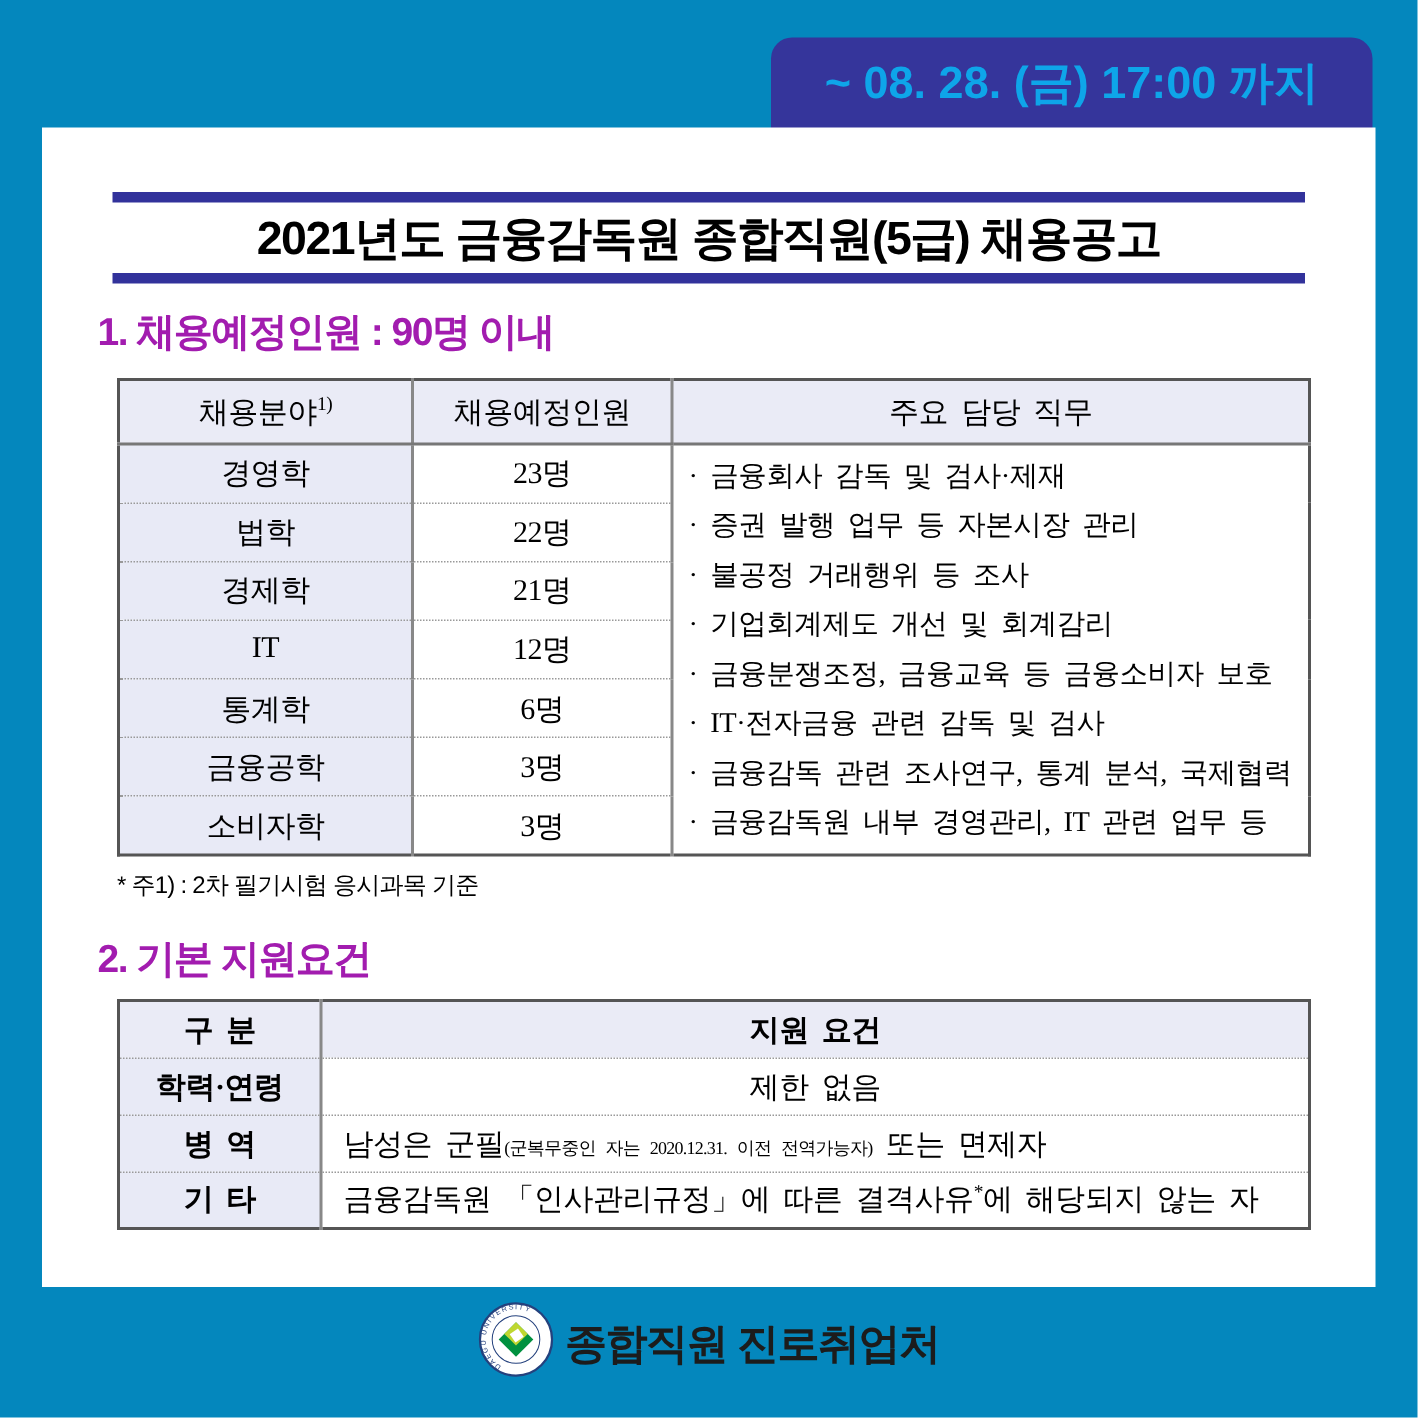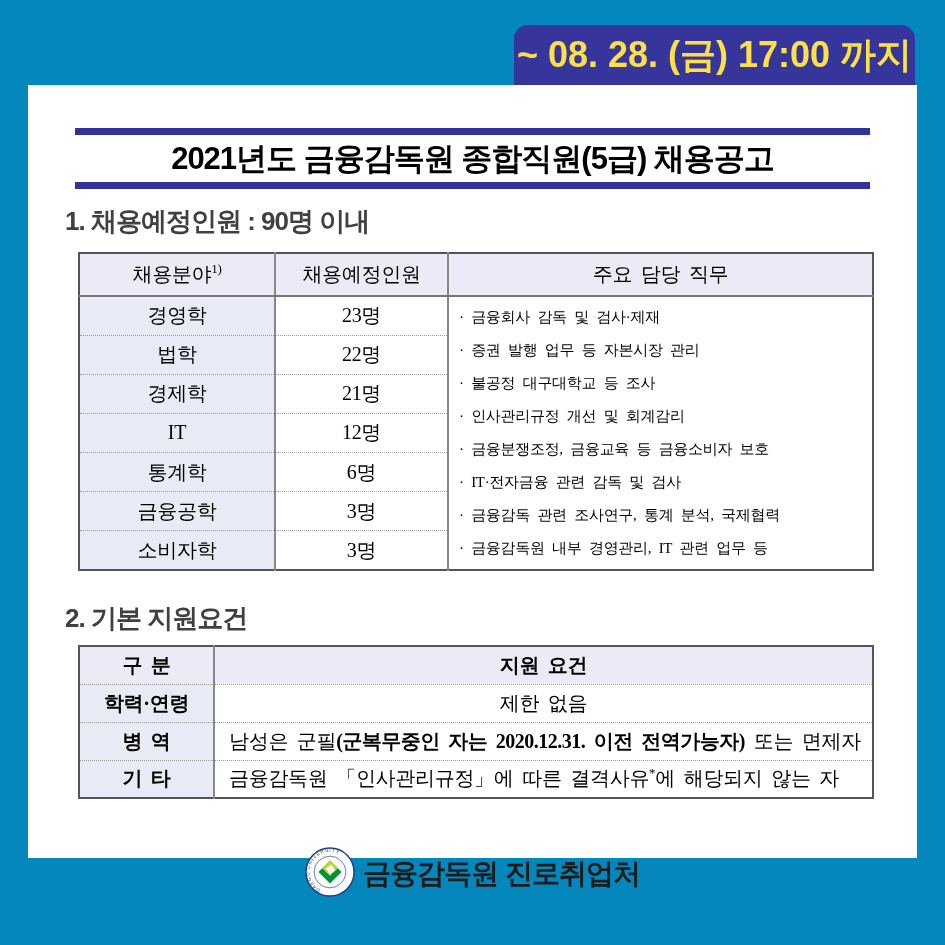--- a/index.html
+++ b/index.html
@@ -10,38 +10,38 @@
     font-family:"Liberation Sans", sans-serif;
     overflow:hidden;
   }
 
   
   .banner {
     position:absolute; left:514px; top:25px; width:401px; height:61px;
     background:#35359B; border-radius:14px 14px 0 0;
     display:flex; align-items:center; justify-content:center;
   }
-  .banner-text { color:#fde047; font-size:36px; font-weight:bold; }
+  .banner-text { color:#0ea5e9; font-size:30px; font-weight:bold; }
 
   
   .panel {
     position:absolute; left:28px; top:85px; width:889px; height:773px;
     background:#ffffff;
   }
 
   
   .title-block { margin:43px 0 0 47px; width:795px; }
   .bar { height:7px; background:#32329B; }
   .doc-title {
     height:47px; display:flex; align-items:center; justify-content:center;
     font-size:31px; font-weight:bold; color:#000; letter-spacing:-1px;
   }
 
   .h-section {
-    margin:14px 18px 0 37px; font-size:26px; font-weight:bold; color:#404040;
+    margin:14px 18px 0 37px; font-size:26px; font-weight:bold; color:#a21caf;
     letter-spacing:-1px; line-height:37px;
   }
   .h-section.second { margin-top:20px; }
 
   
   table { border-collapse:collapse; margin:12px 0 0 50px; table-layout:fixed; }
   .t1 { width:794px; margin-top:12px; }
   .t2 { width:794px; margin-top:8px; }
   th, td {
     font-family:"Liberation Serif", serif; font-size:20px; color:#000;
@@ -51,35 +51,35 @@
   .t1 th {
     height:43px; background:#EAEBF6; font-weight:normal; text-align:center;
     border-bottom:2px solid #777;
   }
   .t1 td.c1, .t1 td.c2 { height:38px; text-align:center; }
   .t1 td.c1 { background:#E8EAF6; }
   .t1 .vline { border-right:2px solid #888;margin-top:16px; }
   .t1 tr.data td { border-bottom:1px dotted #999; }
   .t1 tr.data:last-child td { border-bottom:none; }
   .duties { vertical-align:middle; padding:4px 4px 4px 10px; }
-  .duty-line { font-size:15px; line-height:33px; white-space:nowrap; }
+  .duty-line { font-size:19px; line-height:33px; white-space:nowrap; }
 
   .t2 th {
     height:38px; background:#EAEBF6; text-align:center; font-weight:bold;
     border-bottom:1px dotted #999;
   }
   .t2 td { height:38px; border-bottom:1px dotted #999; }
   .t2 tr:last-child td { border-bottom:none; }
   .t2 td.rowlabel {
     background:#E8EAF6; text-align:center; font-weight:bold;
   }
   .t2 .vline2 { border-right:2px solid #888;margin-left:47px; }
   .t2 td.val { padding-left:14px; }
   .t2 td.val.center { text-align:center; padding-left:0; }
-  .paren { font-size:20px; letter-spacing:-0.5px;font-weight:bold; }
+  .paren { font-size:12px; letter-spacing:-0.5px; }
   .star-sup { font-size:13px; vertical-align:super; }
   sup.hdr-sup { font-size:13px; }
 
   
   .footnotes {
     width:794px; margin:9px 0 0 50px; display:flex;
     justify-content:space-between; align-items:baseline;
   }
   .fn-left { font-size:16px; color:#000; letter-spacing:-0.5px; }
   .fn-right { font-size:18px; font-weight:bold; color:#000; letter-spacing:-0.5px; }
@@ -119,22 +119,22 @@
       <th class="vline"><span>채용분야</span><sup class="hdr-sup">1)</sup></th>
       <th class="vline">채용예정인원</th>
       <th>주요 담당 직무</th>
     </tr>
     <tr class="data">
       <td class="c1 vline">경영학</td>
       <td class="c2 vline">23명</td>
       <td class="duties" rowspan="7">
         <div class="duty-line">· 금융회사 감독 및 검사·제재</div>
         <div class="duty-line">· 증권 발행 업무 등 자본시장 관리</div>
-        <div class="duty-line">· 불공정 대구대학교 등 조사</div>
-        <div class="duty-line">· 인사관리규정 개선 및 회계감리</div>
+        <div class="duty-line">· 불공정 거래행위 등 조사</div>
+        <div class="duty-line">· 기업회계제도 개선 및 회계감리</div>
         <div class="duty-line">· 금융분쟁조정, 금융교육 등 금융소비자 보호</div>
         <div class="duty-line">· IT·전자금융 관련 감독 및 검사</div>
         <div class="duty-line">· 금융감독 관련 조사연구, 통계 분석, 국제협력</div>
         <div class="duty-line">· 금융감독원 내부 경영관리, IT 관련 업무 등</div>
       </td>
     </tr>
     <tr class="data">
       <td class="c1 vline">법학</td>
       <td class="c2 vline">22명</td>
     </tr>
@@ -155,20 +155,21 @@
       <td class="c2 vline">3명</td>
     </tr>
     <tr class="data">
       <td class="c1 vline">소비자학</td>
       <td class="c2 vline">3명</td>
     </tr>
   </tbody>
     </table>
 
   <div class="footnotes">
+    <span class="fn-left">* 주1) : 2차 필기시험 응시과목 기준</span>
   </div>
 
   <div class="h-section second">2. 기본 지원요건</div>
 
   <table class="t2">
     <colgroup>
         <col style="width:135px">
         <col style="width:659px">
       </colgroup>
     <tbody>
@@ -202,16 +203,16 @@
         <text font-size="5" fill="#24417d" letter-spacing="1" font-family="Liberation Sans, sans-serif">
           <textPath href="#ringpath" startOffset="8%">DAEGU UNIVERSITY</textPath>
         </text>
         <g transform="rotate(45 26 26)">
           <rect x="17.5" y="17.5" width="17" height="17" fill="#00913F"></rect>
           <rect x="17.5" y="17.5" width="11.5" height="11.5" fill="#BFD730"></rect>
           <rect x="20.5" y="20.5" width="7" height="7" fill="#ffffff" transform="rotate(10 26 26)"></rect>
         </g>
       </svg>
     </span>
-    <span class="footer-text">금융감독원 진로취업처</span>
+    <span class="footer-text">종합직원 진로취업처</span>
   </div>
 
 </div>
 
 </body></html>

